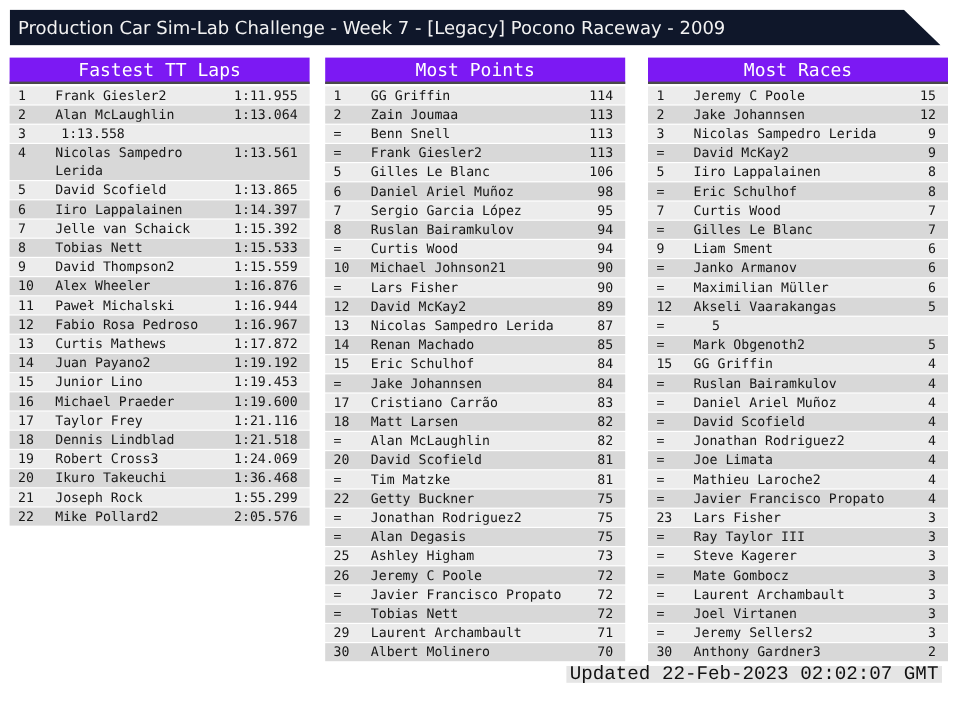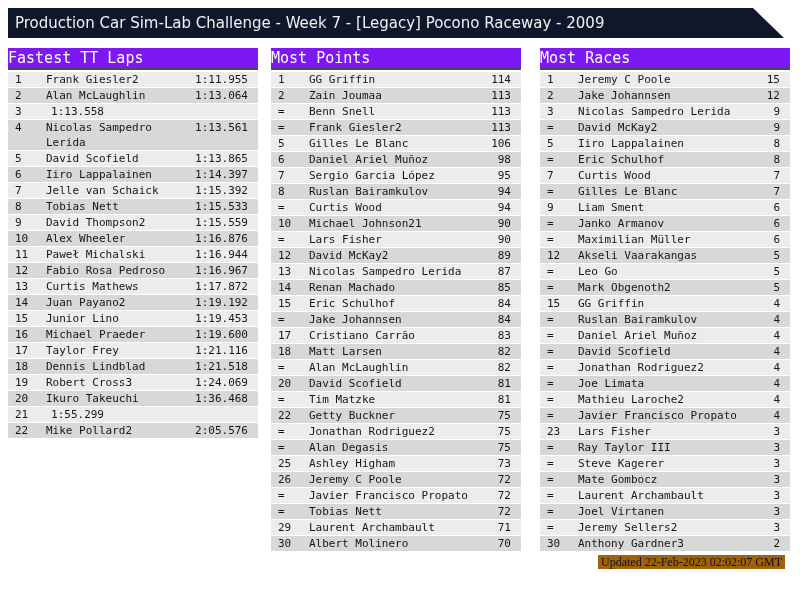--- a/index.html
+++ b/index.html
@@ -14,38 +14,38 @@
     clip-path:polygon(0 0, calc(100% - 31px) 0, 100% 100%, 0 100%);
     font-family:"DejaVu Sans", sans-serif;font-size:15px;line-height:30px;
     padding-left:7px;box-sizing:border-box;white-space:nowrap;
   }
   .board{position:absolute;top:48px;width:250px;}
   .board.b0{left:8px}
   .board.b1{left:271px}
   .board.b2{left:540px}
   .board-header{
     height:20px;background:#7c19f3;border-bottom:2px solid #4a4a4a;
-    color:#ffffff;text-align:left;font-size:15px;line-height:20px;
+    color:#ffffff;text-align:center;font-size:15px;line-height:20px;
     margin-bottom:2px;
   }
   .row{
     display:flex;align-items:flex-start;
     min-height:15px;margin-bottom:1px;
     font-size:11px;line-height:15px;color:#161616;
   }
   .row.odd{background:#ececec}
   .row.even{background:#d8d8d8}
   .rank{flex:0 0 38px;padding-left:7px;box-sizing:border-box}
   .name{flex:1 1 auto;min-width:0;padding-right:2px;word-wrap:break-word}
   .value{flex:0 0 32px;text-align:right;padding-right:10px;box-sizing:border-box;white-space:nowrap}
   .board.wide-value .value{flex:0 0 68px}
   .footer{
     position:absolute;top:555px;right:15px;
-    background:#a16207;color:#111;
-    font-family:Liberation Serif, serif;font-size:12px;line-height:14px;
+    background:#e5e5e5;color:#111;
+    font-family:Liberation Mono, monospace;font-size:16px;line-height:14px;
     padding:0 3px;
   }
 </style>
 </head>
 <body>
 
 <div class="titlebar">
   <span>Production Car Sim-Lab Challenge - Week 7 - [Legacy] Pocono Raceway - 2009</span>
 </div>
 
@@ -146,20 +146,21 @@
         <span class="name">Robert Cross3</span>
         <span class="value">1:24.069</span>
       </div>
       <div class="row even">
         <span class="rank">20</span>
         <span class="name">Ikuro Takeuchi</span>
         <span class="value">1:36.468</span>
       </div>
       <div class="row odd">
         <span class="rank">21</span>
+        <span class="name">Joseph Rock</span>
         <span class="value">1:55.299</span>
       </div>
       <div class="row even">
         <span class="rank">22</span>
         <span class="name">Mike Pollard2</span>
         <span class="value">2:05.576</span>
       </div>
     </div>
 </section>
 
@@ -377,21 +378,20 @@
         <span class="name">Maximilian Müller</span>
         <span class="value">6</span>
       </div>
       <div class="row even">
         <span class="rank">12</span>
         <span class="name">Akseli Vaarakangas</span>
         <span class="value">5</span>
       </div>
       <div class="row odd">
         <span class="rank">=</span>
-        <span class="name">Leo Go</span>
         <span class="value">5</span>
       </div>
       <div class="row even">
         <span class="rank">=</span>
         <span class="name">Mark Obgenoth2</span>
         <span class="value">5</span>
       </div>
       <div class="row odd">
         <span class="rank">15</span>
         <span class="name">GG Griffin</span>

